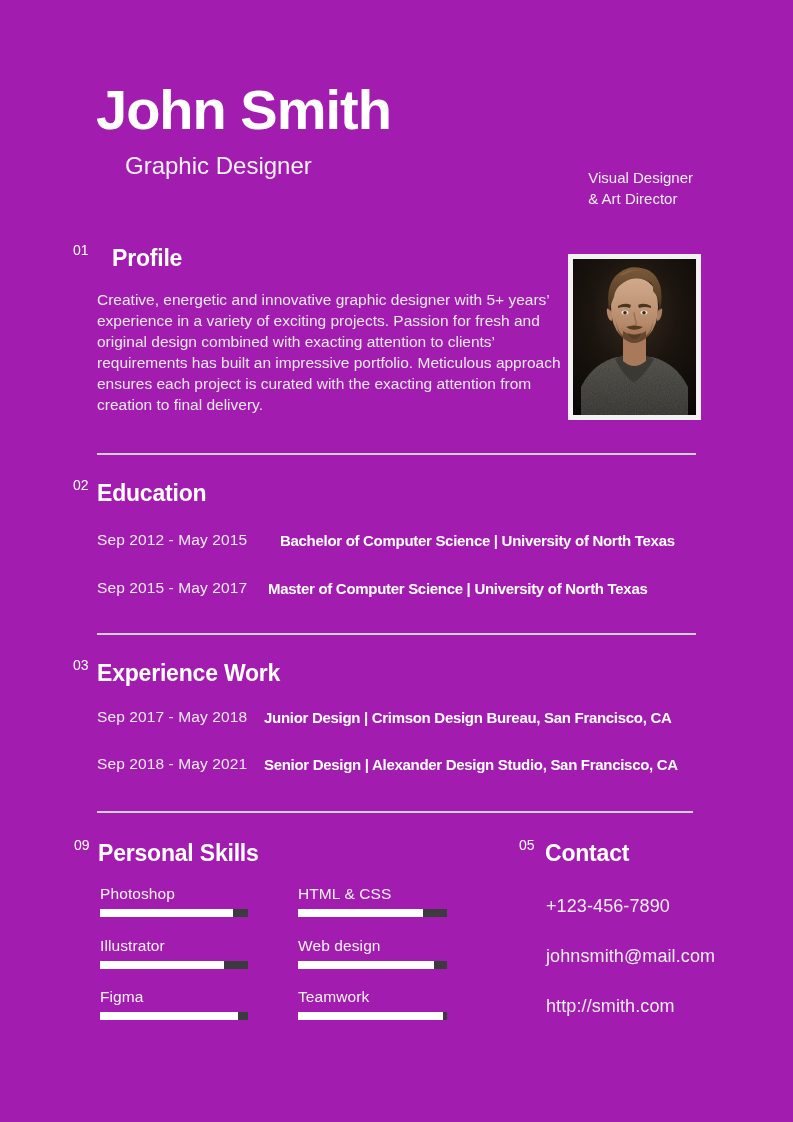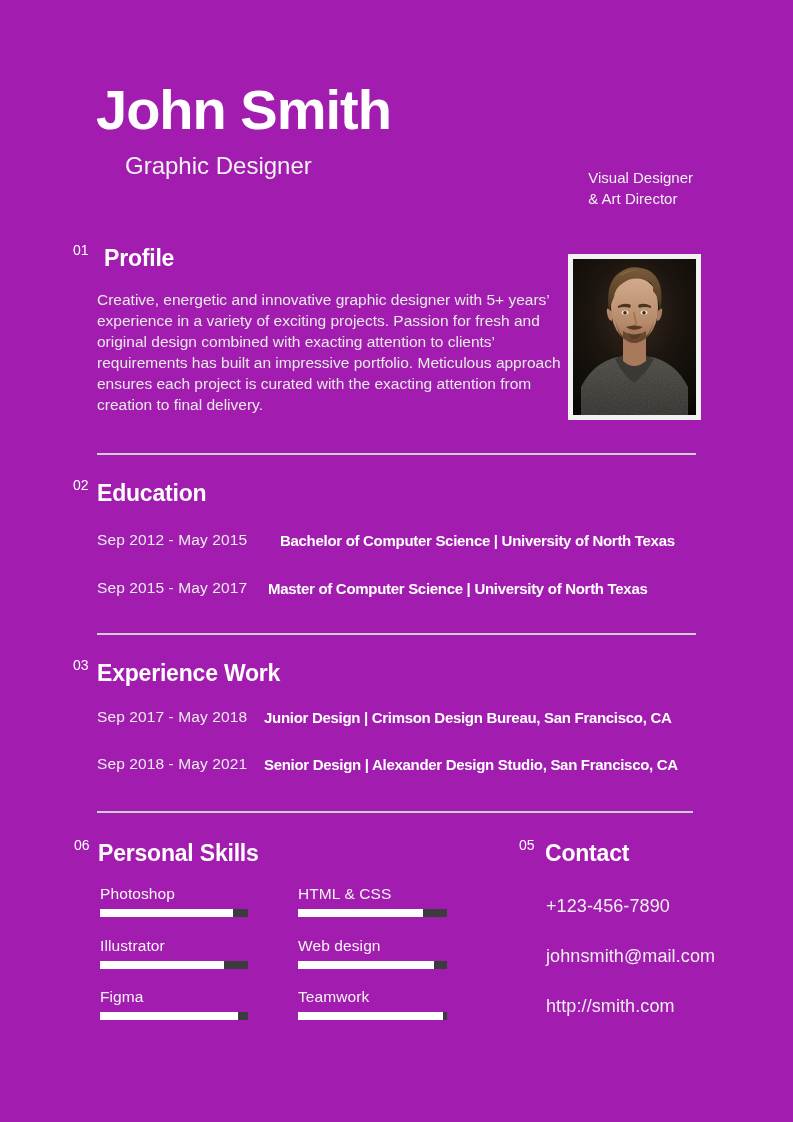--- a/index.html
+++ b/index.html
@@ -100,21 +100,21 @@
 <div class="page">
 
   <div class="name">John Smith</div>
   <div class="subtitle">Graphic Designer</div>
   <div class="tagline">
     <div>Visual Designer</div>
     <div>&amp; Art Director</div>
   </div>
 
   <div class="sec-num" style="left:73px; top:243px;">01</div>
-  <div class="sec-title" style="left:104px; top:247px;">Profile</div>
+  <div class="sec-title" style="left:112px; top:247px;">Profile</div>
   <div class="profile-text">Creative, energetic and innovative graphic designer with 5+ years’ experience in a variety of exciting projects. Passion for fresh and original design combined with exacting attention to clients’ requirements has built an impressive portfolio. Meticulous approach ensures each project is curated with the exacting attention from creation to final delivery.</div>
 
   <div class="photo-frame">
     <svg viewBox="0 0 123 156" preserveAspectRatio="xMidYMid slice">
       <defs>
         <radialGradient id="bgGrad" cx="50%" cy="34%" r="78%">
           <stop offset="0%" stop-color="#372b20"></stop>
           <stop offset="45%" stop-color="#1c150f"></stop>
           <stop offset="100%" stop-color="#0a0806"></stop>
         </radialGradient>
@@ -185,21 +185,21 @@
 
   <div class="sec-num" style="left:73px; top:658px;">03</div>
   <div class="sec-title" style="left:97px; top:662px;">Experience Work</div>
   <div class="row-period" style="top:708px;">Sep 2017 - May 2018</div>
   <div class="row-detail" style="left:264px; top:709px;">Junior Design | Crimson Design Bureau, San Francisco, CA</div>
   <div class="row-period" style="top:755px;">Sep 2018 - May 2021</div>
   <div class="row-detail" style="left:264px; top:756px;">Senior Design | Alexander Design Studio, San Francisco, CA</div>
 
   <div class="divider" style="top:811px; width:596px;"></div>
 
-  <div class="sec-num" style="left:74px; top:838px;">06</div>
+  <div class="sec-num" style="left:74px; top:838px;">09</div>
   <div class="sec-title" style="left:98px; top:842px;">Personal Skills</div>
 
   <div class="skills-grid">
     <div class="skill">
       <div class="skill-label">Photoshop</div>
       <div class="skill-bar">
           <div class="skill-fill" style="width: 90%;"></div>
         </div>
     </div>
     <div class="skill">

